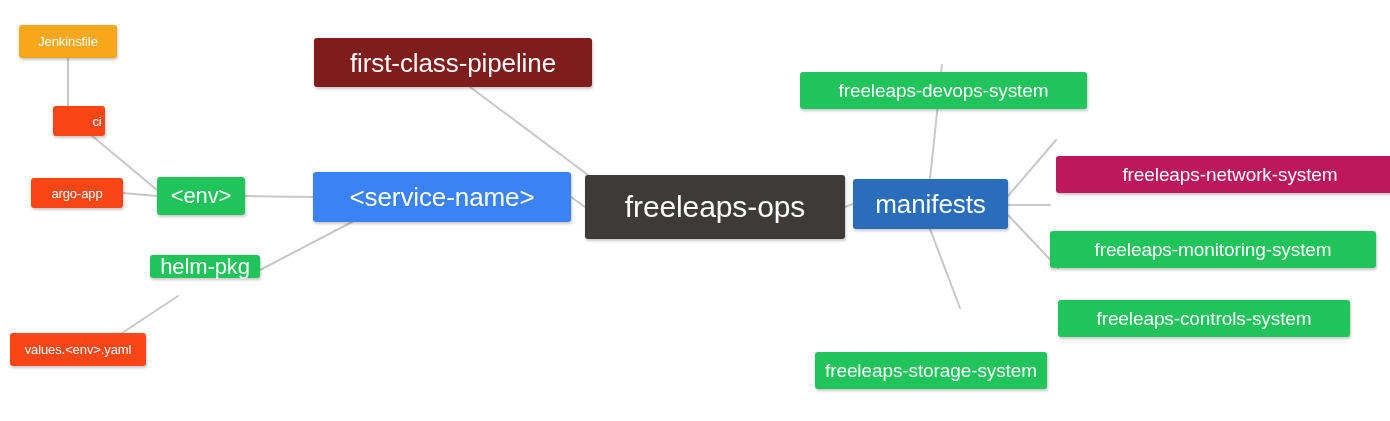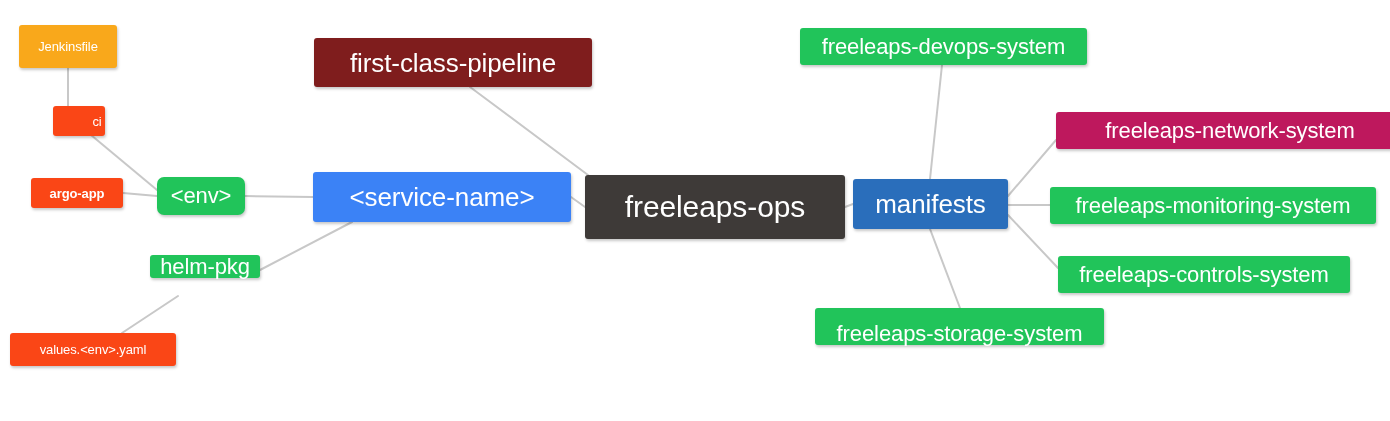--- a/index.html
+++ b/index.html
@@ -51,22 +51,23 @@
   }
   .tier-1 {
     font-size: 26px;
     padding: 0 16px;
   }
   .tier-2 {
     font-size: 22px;
     padding: 0 12px;
   }
   .tier-3 {
-    font-size: 22px;
+    font-size: 19px;
     padding: 0 10px;
+    margin-top: 44px;
   }
   .tier-4 {
     font-size: 13px;
     padding: 0 8px;
   }
 </style>
 </head>
 <body>
 
 <div id="mindmap">
@@ -94,48 +95,48 @@
       </div>
       <div class="node tier-1" style="left: 313px; top: 172px; width: 258px; height: 50px; background: #3b82f6;">
         <span class="node-label">&lt;service-name&gt;</span>
       </div>
       <div class="node tier-1" style="left: 853px; top: 179px; width: 155px; height: 50px; background: rgb(42, 110, 187); align-items: center;">
         <span class="node-label">manifests</span>
       </div>
       <div class="node tier-1" style="left: 314px; top: 38px; width: 278px; height: 49px; background: #7f1d1d;">
         <span class="node-label">first-class-pipeline</span>
       </div>
-      <div class="node tier-2" style="left: 157px; top: 177px; width: 88px; height: 38px; background: rgb(33, 196, 90); border-radius: 7px;">
+      <div class="node tier-2" style="left: 157px; top: 177px; width: 88px; height: 38px; background: rgb(33, 196, 90);">
         <span class="node-label">&lt;env&gt;</span>
       </div>
       <div class="node tier-2" style="left: 150px; top: 255px; width: 110px; height: 23px; background: rgb(33, 196, 90);">
         <span class="node-label">helm-pkg</span>
       </div>
       <div class="node tier-4" style="left: 53px; top: 106px; width: 32px; height: 30px; background: rgb(250, 70, 22); padding-left: 44px;">
         <span class="node-label">ci</span>
       </div>
-      <div class="node tier-4" style="left: 31px; top: 178px; width: 92px; height: 30px; background: rgb(250, 70, 22); font-weight: bold;">
+      <div class="node tier-4" style="left: 31px; top: 178px; width: 92px; height: 30px; background: rgb(250, 70, 22);">
         <span class="node-label">argo-app</span>
       </div>
-      <div class="node tier-4" style="left: 19px; top: 25px; width: 98px; height: 43px; background: rgb(249, 168, 27);">
+      <div class="node tier-4" style="left: 19px; top: 25px; width: 98px; height: 33px; background: rgb(249, 168, 27);">
         <span class="node-label">Jenkinsfile</span>
       </div>
-      <div class="node tier-4" style="left: 10px; top: 333px; width: 166px; height: 33px; background: rgb(250, 70, 22);">
+      <div class="node tier-4" style="left: 10px; top: 333px; width: 136px; height: 33px; background: rgb(250, 70, 22);">
         <span class="node-label">values.&lt;env&gt;.yaml</span>
       </div>
       <div class="node tier-3" style="left: 800px; top: 28px; width: 287px; height: 37px; background: rgb(33, 196, 90);">
         <span class="node-label">freeleaps-devops-system</span>
       </div>
       <div class="node tier-3" style="left: 1056px; top: 112px; width: 348px; height: 37px; background: #be185d;">
         <span class="node-label">freeleaps-network-system</span>
       </div>
       <div class="node tier-3" style="left: 1050px; top: 187px; width: 326px; height: 37px; background: rgb(33, 196, 90); justify-content: center;">
         <span class="node-label">freeleaps-monitoring-system</span>
       </div>
       <div class="node tier-3" style="left: 1058px; top: 256px; width: 292px; height: 37px; background: rgb(33, 196, 90);">
         <span class="node-label">freeleaps-controls-system</span>
       </div>
-      <div class="node tier-3" style="left: 815px; top: 308px; width: 289px; height: 37px; background: rgb(33, 196, 90); align-items: flex-end;">
+      <div class="node tier-3" style="left: 815px; top: 308px; width: 232px; height: 37px; background: rgb(33, 196, 90);">
         <span class="node-label">freeleaps-storage-system</span>
       </div>
     </div>
 
 </div>
 
 </body></html>

